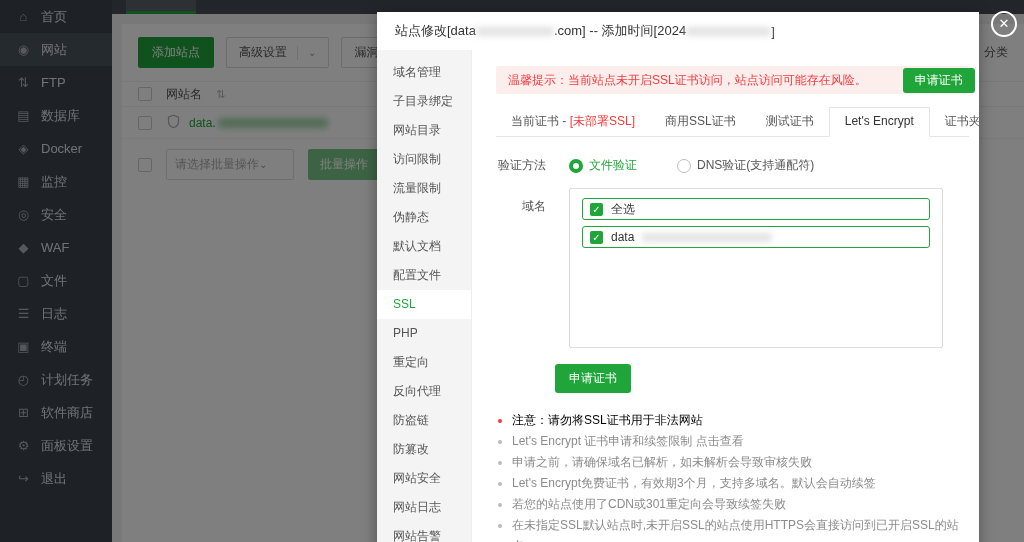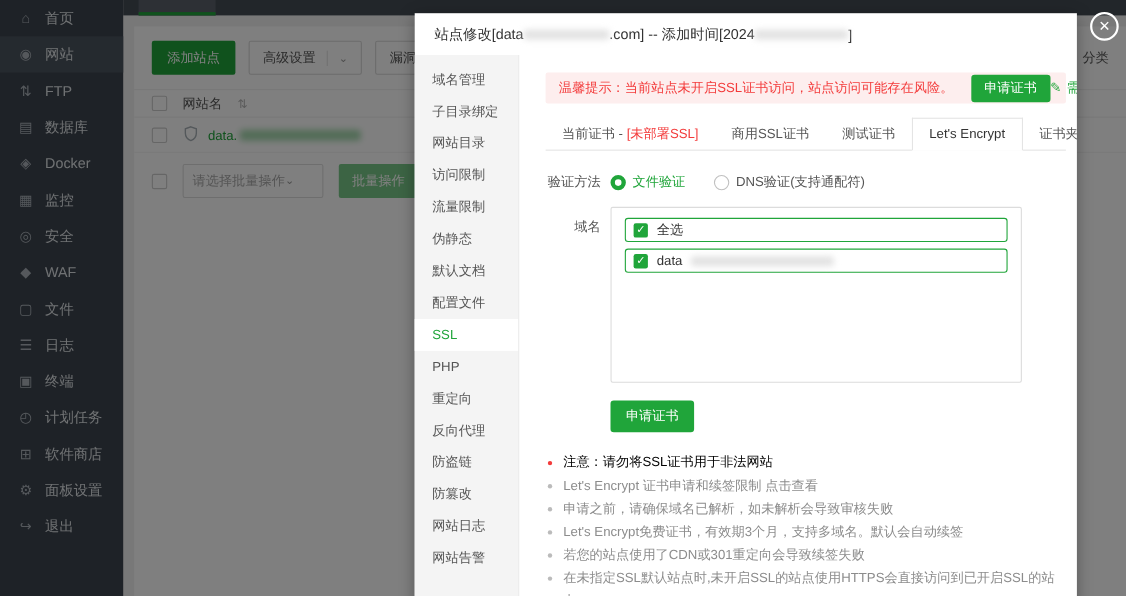--- a/index.html
+++ b/index.html
@@ -54,32 +54,32 @@
   .modal-close { position:absolute; left:991px; top:11px; width:26px; height:26px; border-radius:50%;
                  border:2px solid #fff; color:#fff; background:transparent; z-index:20;
                  font-size:13px; line-height:22px; text-align:center; cursor:pointer; }
   .modal-body { display:flex; height:502px; }
   .m-menu { width:95px; background:#f4f4f4; padding-top:8px; flex-shrink:0; border-right:1px solid #ededed; }
   .m-item { height:29px; line-height:29px; padding-left:16px; font-size:12px; color:#555; cursor:pointer; white-space:nowrap; }
   .m-item.active { background:#fff; color:#20a53a; }
   .m-content { flex:1; padding:0 10px 0 24px; overflow:hidden; }
 
   .warnbar { margin-top:16px; height:28px; background:#fdeeee; border-radius:2px; display:flex;
-             align-items:center; padding:0 12px; font-size:12px; color:#f33b3b; white-space:nowrap; }
+             align-items:center; padding:0 12px; font-size:12px; color:#f33b3b; white-space:nowrap;gap:20px; }
   .warn-apply { margin-left:16px; background:#20a53a; color:#fff; padding:4px 12px; border-radius:3px;
                 font-size:12px; border:none; cursor:pointer; }
   .feedback { margin-left:auto; color:#20a53a; display:flex; align-items:center; gap:5px; font-size:12px; cursor:pointer; }
   .fb-icon { font-size:12px; }
 
   .tabs { margin-top:13px; display:flex; border-bottom:1px solid #e4e4e4; font-size:12px; color:#555; }
   .tab { padding:6px 15px; cursor:pointer; white-space:nowrap; }
   .tab.active { border:1px solid #e4e4e4; border-bottom:1px solid #fff; margin-bottom:-1px; background:#fff; color:#333; }
   .tab .red { color:#f33b3b; }
 
-  .form-row { display:flex; align-items:center; margin-top:20px; font-size:12px; color:#555; }
+  .form-row { display:flex; align-items:center; margin-top:20px; font-size:12px; color:#555;gap:14px; }
   .form-row.top { align-items:flex-start; margin-top:14px; }
   .f-label { width:50px; text-align:right; margin-right:9px; flex-shrink:0; }
   .form-row.top .f-label { padding-top:10px; }
   .radio { display:flex; align-items:center; gap:6px; margin-right:26px; cursor:pointer; }
   .r-on { width:14px; height:14px; border-radius:50%; border:4px solid #20a53a; background:#fff; }
   .r-off { width:14px; height:14px; border-radius:50%; border:1px solid #c0c0c0; background:#fff; }
   .radio .on-label { color:#20a53a; }
 
   .domain-box { width:374px; height:160px; border:1px solid #dcdcdc; border-radius:2px; padding:9px 12px; }
   .d-row { height:22px; border:1px solid #20a53a; border-radius:3px; display:flex; align-items:center;
@@ -227,20 +227,21 @@
       <div class="m-item">流量限制</div>
       <div class="m-item">伪静态</div>
       <div class="m-item">默认文档</div>
       <div class="m-item">配置文件</div>
       <div class="m-item active">SSL</div>
       <div class="m-item">PHP</div>
       <div class="m-item">重定向</div>
       <div class="m-item">反向代理</div>
       <div class="m-item">防盗链</div>
       <div class="m-item">防篡改</div>
+      <div class="m-item">网站安全</div>
       <div class="m-item">网站日志</div>
       <div class="m-item">网站告警</div>
     </div>
 
     <div class="m-content">
       <div class="warnbar">
         <span>温馨提示：当前站点未开启SSL证书访问，站点访问可能存在风险。</span>
         <button class="warn-apply">申请证书</button>
         <span class="feedback">
           <span class="fb-icon">✎</span>

